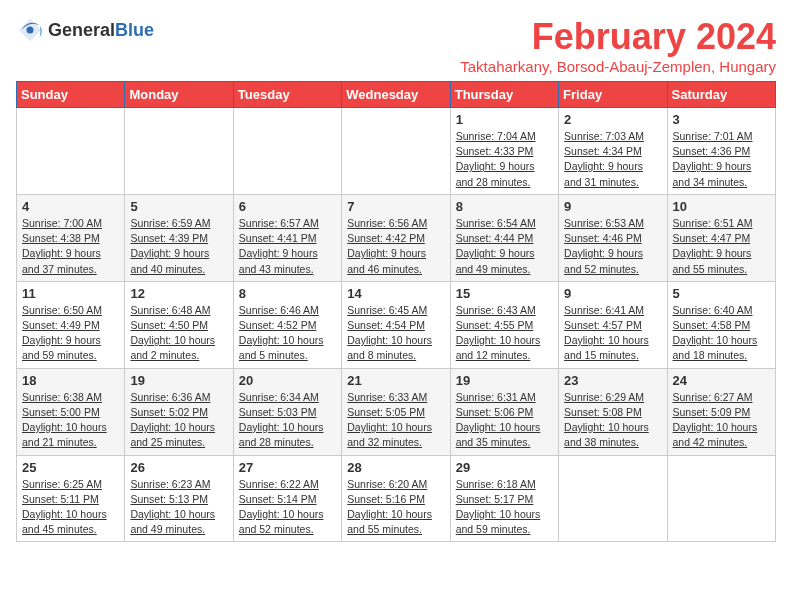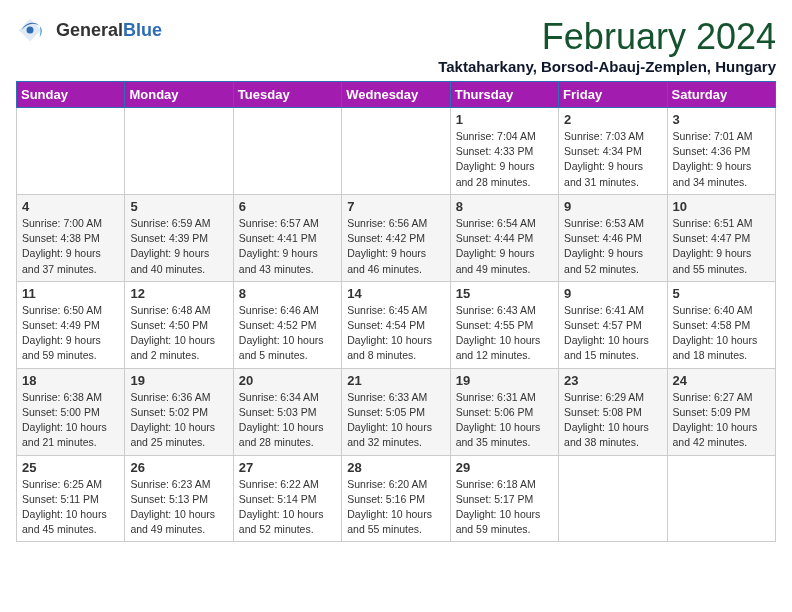--- a/index.html
+++ b/index.html
@@ -12,56 +12,56 @@
     }
     .header-area {
       display: flex;
       justify-content: space-between;
       align-items: flex-start;
       margin-bottom: 6px;
     }
     .logo {
       display: flex;
       align-items: center;
-      gap: 12px;
+      gap: 4px;
     }
     .logo-text-general {
       font-size: 18px;
       font-weight: bold;
       color: #333;
     }
     .logo-text-blue {
       font-size: 18px;
       font-weight: bold;
       color: #2e6db4;
     }
     .logo-icon {
       width: 28px;
       height: 28px;
     }
     .title-area {
       text-align: right;
     }
     .calendar-title {
       font-size: 36px;
-      font-weight: normal;
-      color: #14532d;
+      font-weight: bold;
+      color: #ef4444;
     }
     .calendar-subtitle {
       font-size: 15px;
-      color: #0f172a;
-      font-weight: bold;
+      color: #ef4444;
+      font-weight: normal;
     }
     table {
       width: 100%;
       border-collapse: collapse;
       font-size: 11px;
     }
     thead tr th {
-      background-color: #a21caf;
+      background-color: #ef4444;
       color: #fff;
       padding: 5px 4px;
       text-align: left;
       font-size: 13px;
       font-weight: bold;
       border: 1px solid #2e6db4;
     }
     tbody tr td {
       border: 1px solid #ccc;
       vertical-align: top;
@@ -73,20 +73,21 @@
       font-size: 13px;
       font-weight: bold;
       color: #333;
       display: block;
       margin-bottom: 2px;
     }
     .day-info {
       font-size: 10.5px;
       color: #333;
       line-height: 1.45;
+      text-decoration: underline;
     }
     .empty-cell {
       background: #f9f9f9;
     }
     tbody tr:nth-child(odd) td {
       background-color: #fff;
     }
     tbody tr:nth-child(even) td {
       background-color: #f5f5f5;
     }

